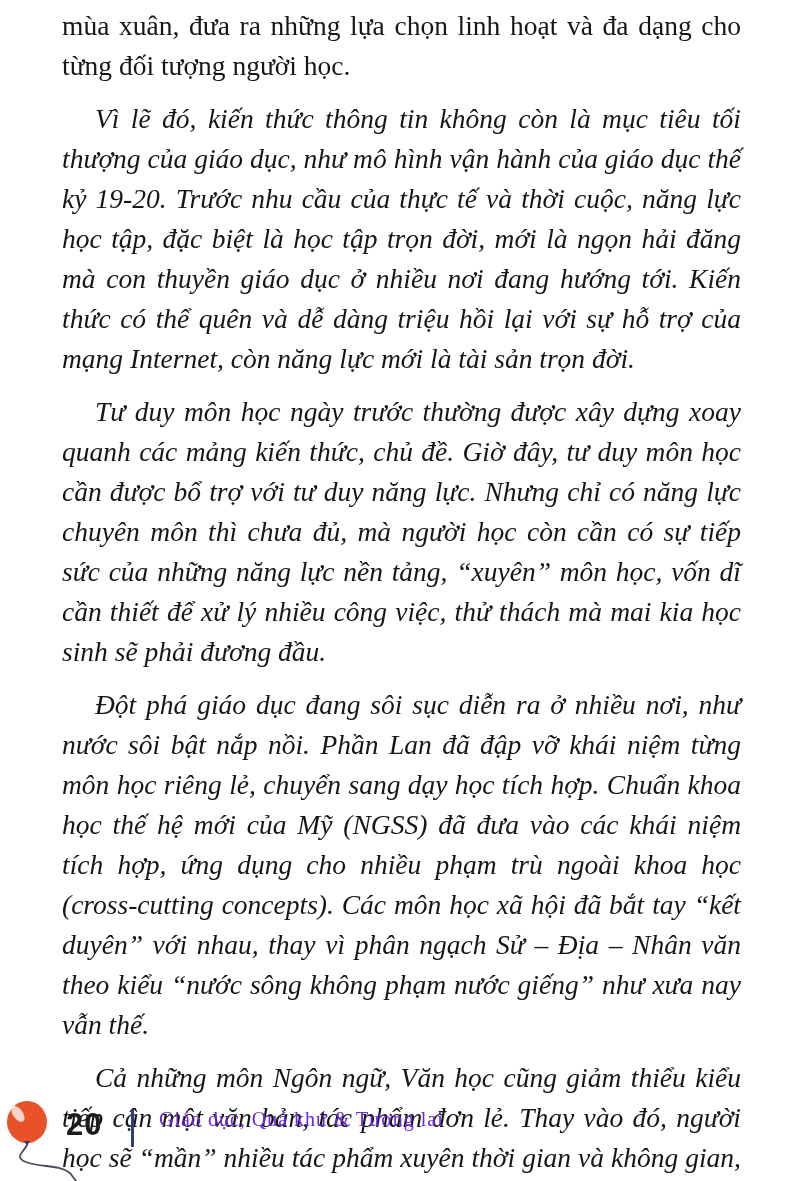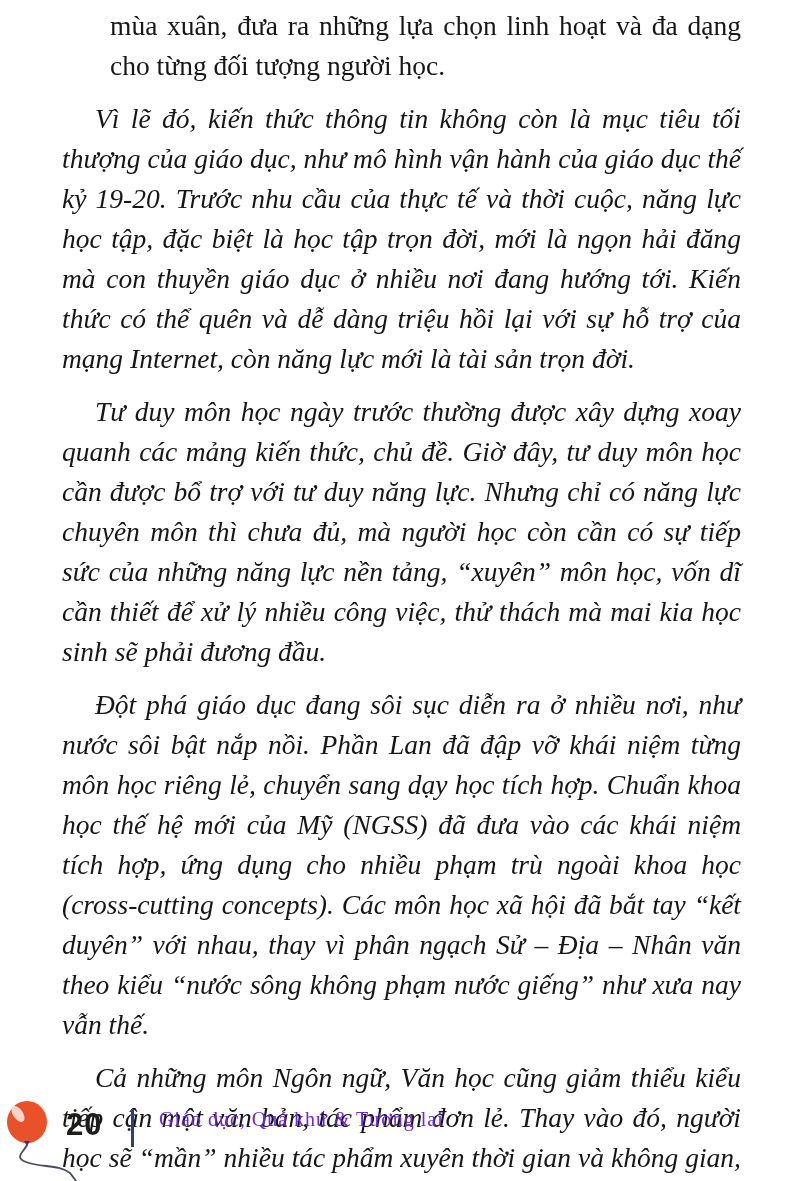--- a/index.html
+++ b/index.html
@@ -24,21 +24,20 @@
   .content p {
     margin: 13px 0 0 0;
     font-size: 27.5px;
     line-height: 40px;
     color: #161616;
     text-align: justify;
     text-justify: inter-word;
   }
   .content p.first {
     margin-top: 6px;
-    margin-left: 48px;
   }
   .content p.indent {
     text-indent: 33px;
     font-style: italic;
   }
   .footer {
     position: absolute;
     left: 0;
     bottom: 0;
     width: 100%;

